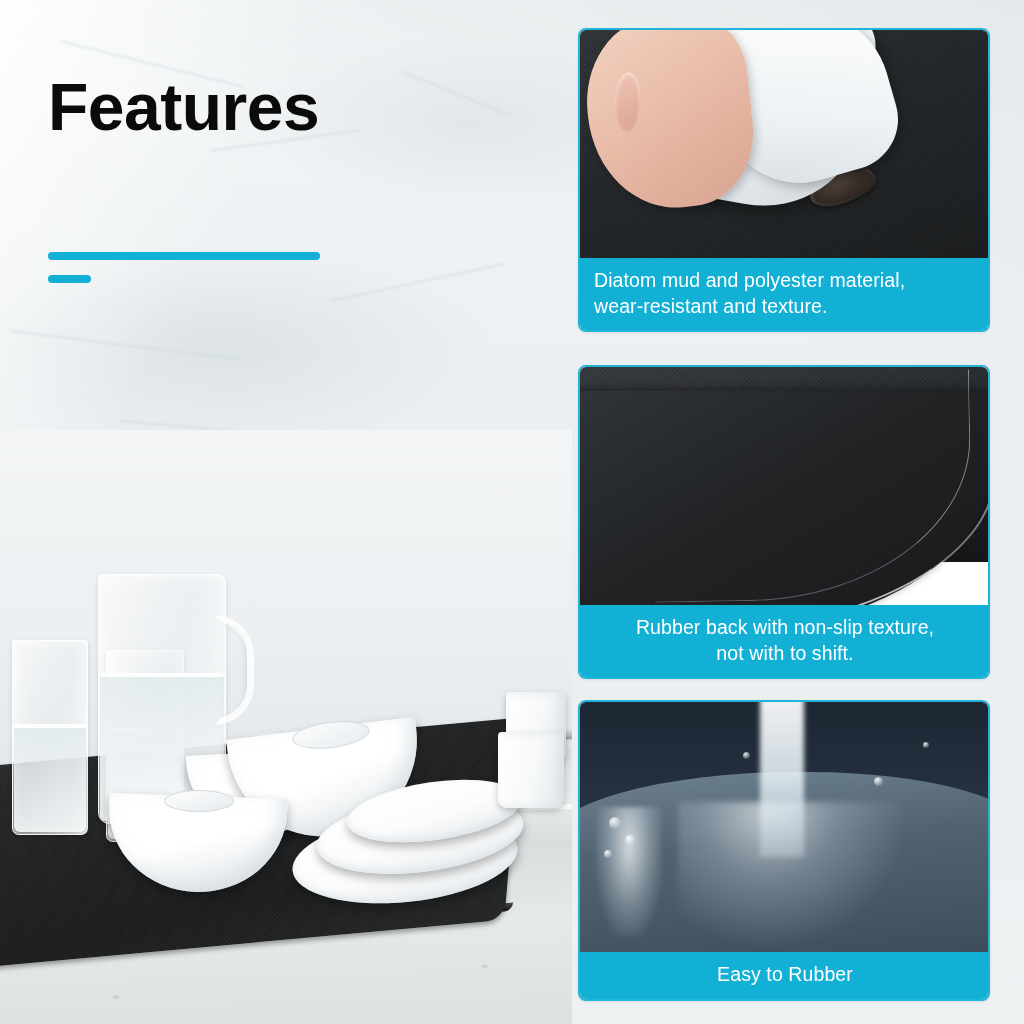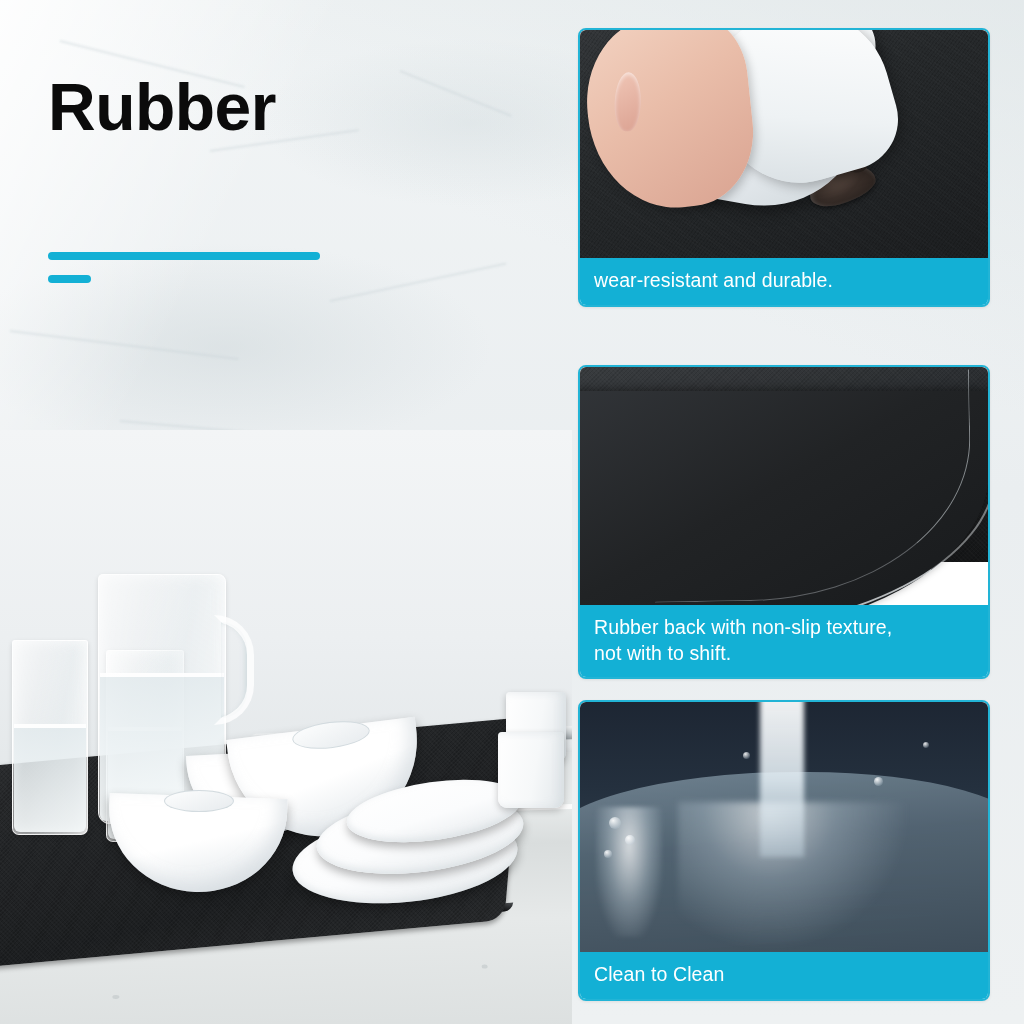--- a/index.html
+++ b/index.html
@@ -144,21 +144,21 @@
     background:#ffffff; overflow:hidden;
     box-shadow:0 1px 3px rgba(0,0,0,.08);
   }
   .panel-photo{ position:relative; width:100%; overflow:hidden; background:#fff; }
   .caption{
     background:#13b0d5; color:#ffffff;
     font-size:19.5px; line-height:1.32; font-weight:normal;
     padding:10px 12px 11px 14px;
     letter-spacing:.1px;
   }
-  .caption.center{ }
+  .caption.center{ text-align:center; }
   .caption .ln2{ display:block; }
 
   #panel1{ top:28px; }
   #panel1 .panel-photo{ height:228px; }
   #panel2{ top:365px; }
   #panel2 .panel-photo{ height:238px; }
   #panel3{ top:700px; }
   #panel3 .panel-photo{ height:250px; }
 
   
@@ -288,21 +288,21 @@
   <div class="bg-marble">
     <div class="vein" style="left:60px;  top:40px;  width:190px; height:2px; transform:rotate(14deg);"></div>
     <div class="vein" style="left:210px; top:150px; width:150px; height:2px; transform:rotate(-8deg);"></div>
     <div class="vein" style="left:10px;  top:330px; width:230px; height:2px; transform:rotate(7deg);"></div>
     <div class="vein" style="left:330px; top:300px; width:180px; height:2px; transform:rotate(-12deg);"></div>
     <div class="vein" style="left:120px; top:420px; width:210px; height:2px; transform:rotate(5deg);"></div>
     <div class="vein" style="left:400px; top:70px;  width:120px; height:2px; transform:rotate(22deg);"></div>
   </div>
 
   <div class="headline">
-    <span>Rubber</span>
+    <span>Features</span>
   </div>
   <div class="rule-long"></div>
   <div class="rule-short"></div>
 
   <div class="hero">
     <div class="wall"></div>
 
     <div class="counter">
       <div class="counter-speck" style="left:90px;  top:120px; width:6px; height:4px;"></div>
       <div class="counter-speck" style="left:260px; top:170px; width:8px; height:5px;"></div>
@@ -357,21 +357,22 @@
         <div class="p1-mat-tex"></div>
       </div>
       <div class="p1-drop"></div>
       <div class="p1-cloth"></div>
       <div class="p1-cloth2"></div>
       <div class="p1-hand">
         <div class="p1-nail"></div>
       </div>
     </div>
     <div class="caption">
-      <span class="ln2">wear-resistant and durable.</span>
+      <span>Diatom mud and polyester material,</span>
+      <span class="ln2">wear-resistant and texture.</span>
     </div>
   </div>
 
   <div class="panel" id="panel2">
     <div class="panel-photo">
       <div class="p2-bg"></div>
       <div class="p2-sheet">
         <div class="p2-sheet-tex"></div>
       </div>
       <div class="p2-curve"></div>
@@ -392,17 +393,17 @@
       <div class="p3-stream"></div>
       <div class="p3-foam"></div>
       <div class="p3-bubble" style="left:7%;  top:46%; width:12px; height:12px;"></div>
       <div class="p3-bubble" style="left:11%; top:53%; width:10px; height:10px;"></div>
       <div class="p3-bubble" style="left:6%;  top:59%; width:8px;  height:8px;"></div>
       <div class="p3-bubble" style="left:40%; top:20%; width:7px;  height:7px;"></div>
       <div class="p3-bubble" style="left:72%; top:30%; width:9px;  height:9px;"></div>
       <div class="p3-bubble" style="left:84%; top:16%; width:6px;  height:6px;"></div>
     </div>
     <div class="caption center">
-      <span>Clean to Clean</span>
+      <span>Easy to Rubber</span>
     </div>
   </div>
 
 </div>
 
 </body></html>

